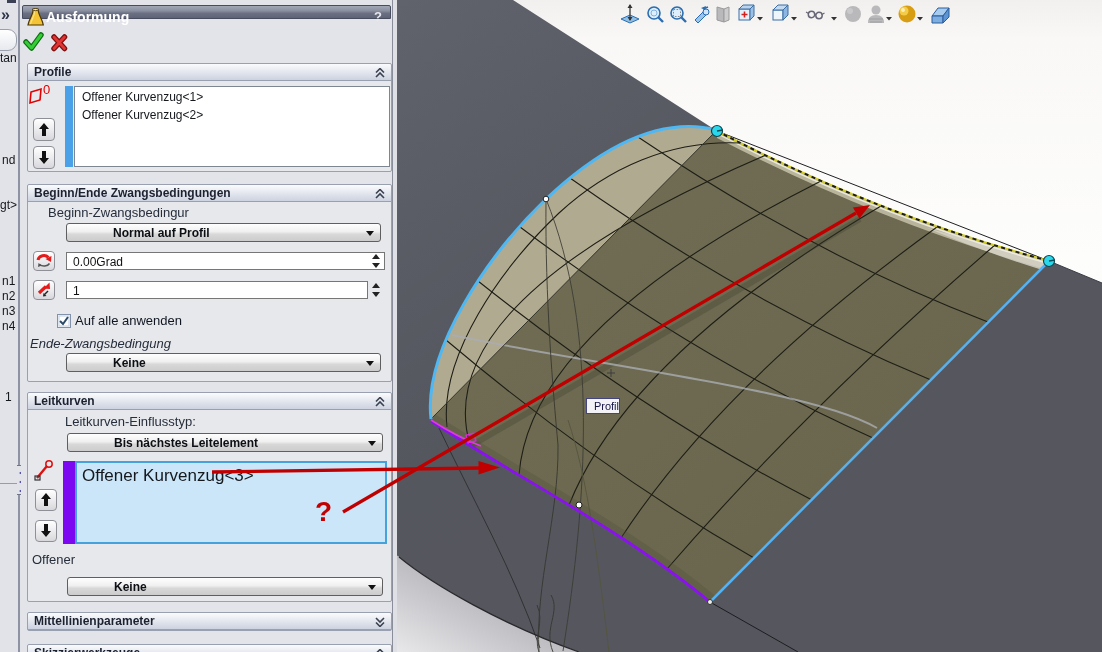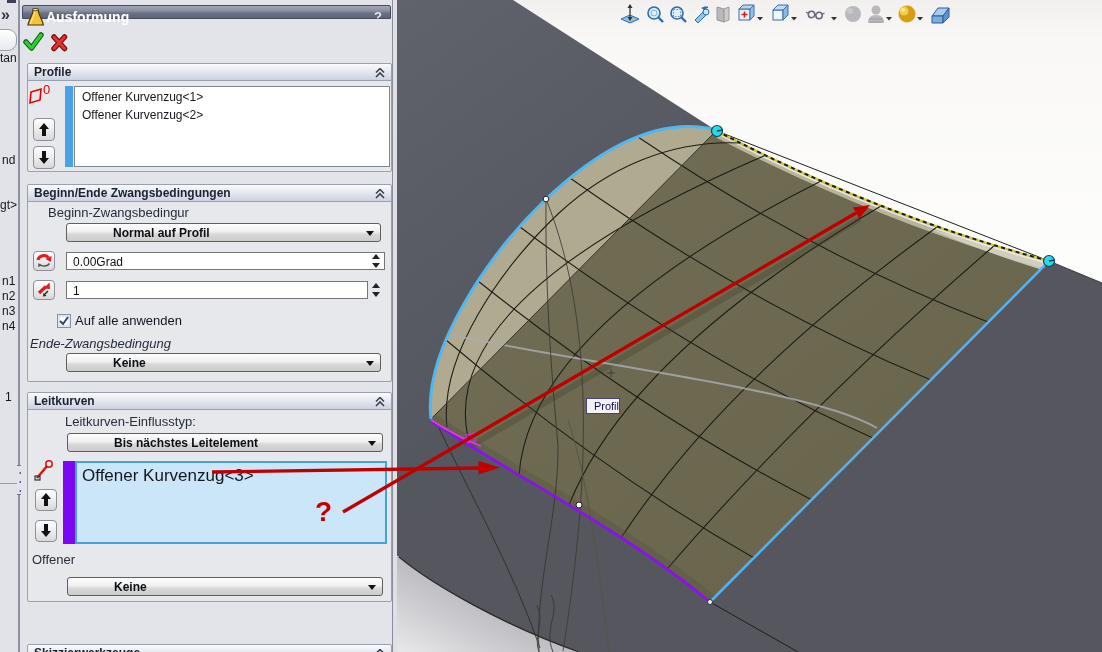--- a/index.html
+++ b/index.html
@@ -366,20 +366,28 @@
         </svg></div>
     <div class="abtn" style="left:14px;top:520px;height:22px;"><svg width="20" height="20" viewBox="0 0 20 20">
           <path d="M10,16 L15,10 L12,10 L12,3 L8,3 L8,10 L5,10 Z" fill="#111"></path>
         </svg></div>
     <div class="lbl" style="left:11px;top:552px;">Offener</div>
     <div class="dd" style="left:46px;top:577px;width:316px;">
         <div class="dt">Keine</div>
         <div class="da"></div>
       </div>
 
+    <div class="group" style="top:612px;height:19px;">
+      <div class="ghead">
+          <div class="gt">Mittellinienparameter</div>
+        <svg width="10" height="10" viewBox="0 0 10 10">
+            <path d="M1,1 L5,5 L9,1 M1,5.5 L5,9.5 L9,5.5" fill="none" stroke="#3a4150" stroke-width="1.6"></path>
+          </svg>
+      </div>
+    </div>
 
     <div class="group" style="top:644px;height:18px;">
       <div class="ghead">
           <div class="gt">Skizzierwerkzeuge</div>
         <svg width="10" height="10" viewBox="0 0 10 10">
             <path d="M1,4.5 L5,0.5 L9,4.5 M1,9 L5,5 L9,9" fill="none" stroke="#3a4150" stroke-width="1.6"></path>
           </svg>
       </div>
     </div>
   </div>

